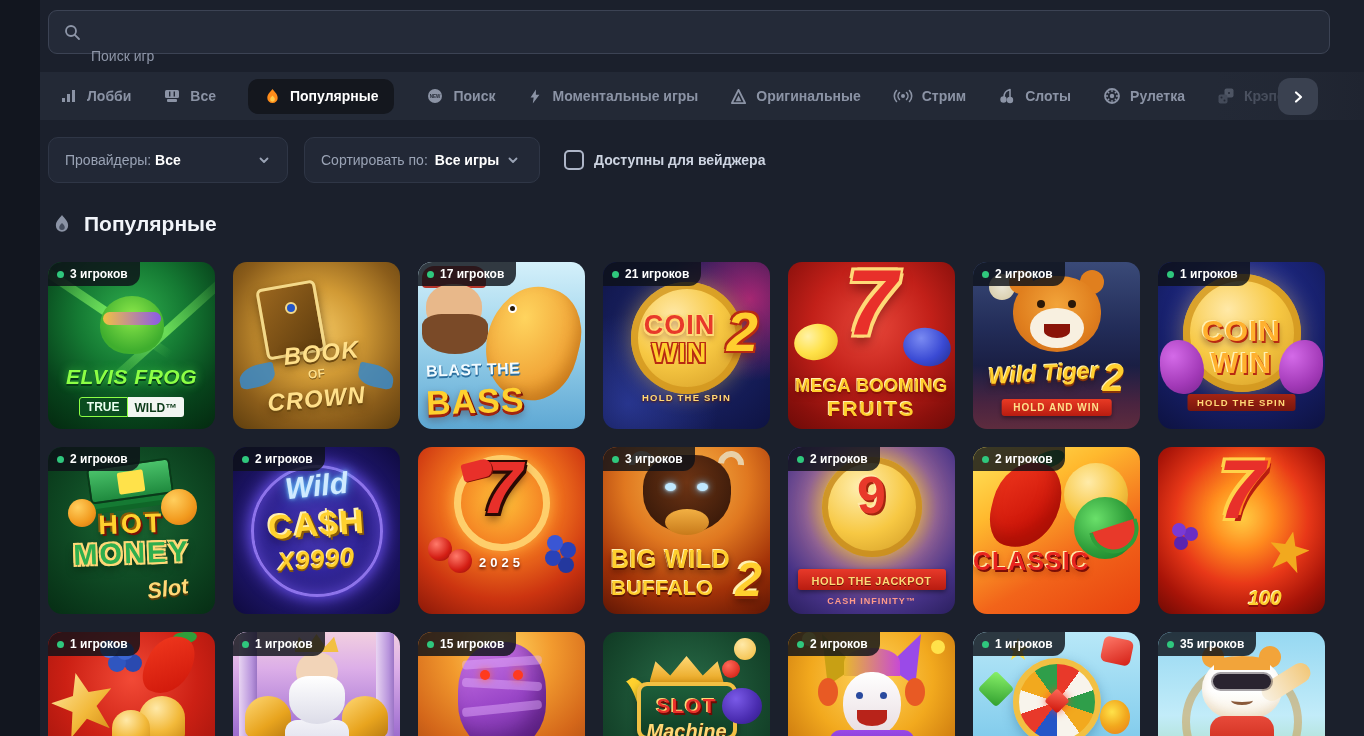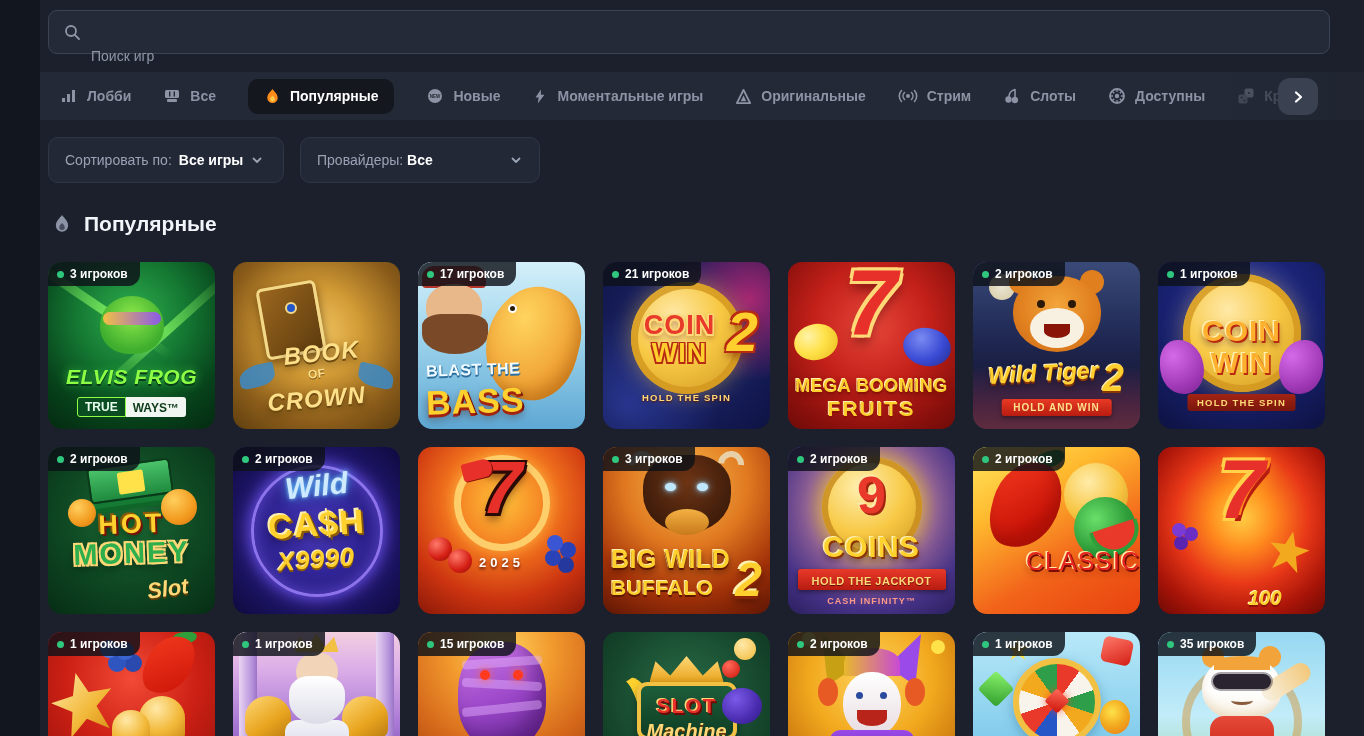--- a/index.html
+++ b/index.html
@@ -153,21 +153,21 @@
   .g12 .rib{bottom:24px;left:50%;transform:translateX(-50%);width:148px;height:21px;background:linear-gradient(180deg,#e8392a,#b81c10);border-radius:3px;box-shadow:0 2px 5px rgba(0,0,0,.45)}
   .g12 .l3{bottom:27px;left:0;right:0;text-align:center;font-size:11px;font-weight:900;color:#ffd977;letter-spacing:.5px;text-shadow:0 1px 0 #6e0a04}
   .g12 .l4{bottom:8px;left:0;right:0;text-align:center;font-size:9px;font-weight:800;color:#ff9a8a;letter-spacing:1px}
   
   .g13{background:linear-gradient(150deg,#ffe85e 0%,#ffb92e 30%,#f2641a 65%,#e8420f 100%)}
   .g13 .coin{top:16px;right:12px;width:64px;height:64px;border-radius:50%;background:radial-gradient(circle at 38% 30%,#ffefb0,#f7c843 55%,#cc921f);opacity:.95}
   .g13 .chil{top:14px;left:20px;width:66px;height:88px;background:linear-gradient(135deg,#f23a1f 0%,#cc1408 70%);border-radius:62% 38% 66% 34%/55% 45% 60% 40%;transform:rotate(14deg);box-shadow:inset -8px -10px 16px rgba(120,10,0,.4)}
   .g13 .stem{top:4px;left:62px;width:30px;height:16px;background:linear-gradient(90deg,#3fae2e,#1f7a1e);border-radius:40% 60% 60% 40%;transform:rotate(-20deg)}
   .g13 .mel{top:50px;right:4px;width:62px;height:62px;border-radius:50%;background:radial-gradient(circle at 35% 35%,#6ae06a 0%,#2f9e3a 55%,#0d7a28 100%)}
   .g13 .melSlice{top:78px;right:-2px;width:50px;height:28px;background:#e8392a;border:4px solid #2f9e3a;border-top:none;border-radius:0 0 60px 60px;transform:rotate(-18deg)}
-  .g13 .l1{bottom:38px;left:0;right:0;text-align:right;font-size:25px;font-weight:400;color:#e8241f;text-shadow:-1.5px -1.5px 0 #ffe9a8,1.5px 1.5px 0 #7a0e06,0 4px 6px rgba(120,30,0,.45);letter-spacing:1px}
+  .g13 .l1{bottom:38px;left:0;right:0;text-align:left;font-size:25px;font-weight:700;color:#e8241f;text-shadow:-1.5px -1.5px 0 #ffe9a8,1.5px 1.5px 0 #7a0e06,0 4px 6px rgba(120,30,0,.45);letter-spacing:1px}
   .g13 .l2{bottom:10px;left:0;right:0;text-align:center;font-size:25px;font-weight:900;color:#e8241f;text-shadow:-1.5px -1.5px 0 #ffe9a8,1.5px 1.5px 0 #7a0e06;letter-spacing:1px}
   
   .g14{background:radial-gradient(circle at 50% 42%,#ffd24a 0%,#ff8a1e 25%,#e83818 52%,#a81408 78%,#6e0a04 100%)}
   .g14 .l1{top:0;left:0;right:0;text-align:center;font-size:84px;font-weight:900;font-style:italic;color:#e8302a;text-shadow:-3px -3px 0 #ffd24a,3px -3px 0 #ff8a1e,-3px 3px 0 #ffd24a,3px 3px 0 #b81c10,0 0 24px #ffae1e;line-height:1}
   .g14 .star{right:16px;top:84px;width:40px;height:40px;background:#f2a91e;clip-path:polygon(50% 0,63% 35%,100% 38%,70% 60%,82% 100%,50% 76%,18% 100%,30% 60%,0 38%,37% 35%);transform:rotate(12deg)}
   .g14 .gr{left:14px;top:76px;width:14px;height:14px;border-radius:50%;background:#7a3ad4;box-shadow:12px 4px 0 #6a2ec4,2px 13px 0 #5a24b0}
   .g14 .l2{bottom:26px;left:0;right:0;text-align:center;font-size:27px;font-weight:900;color:#ffcf2e;text-shadow:-1.5px -1.5px 0 #fff0b0,1.5px 1.5px 0 #8a1008,0 4px 8px rgba(60,5,0,.6);letter-spacing:1px}
   .g14 .l3{bottom:4px;left:54%;font-size:20px;font-weight:900;font-style:italic;color:#ffcf2e;text-shadow:0 2px 0 #8a1008,-1px -1px 0 #fff0b0}
   
   .g15{background:radial-gradient(circle at 50% 28%,#f24a36 0%,#cc2014 45%,#8a0e08 100%)}
@@ -283,21 +283,21 @@
         </span>
       <span>Популярные</span>
     </div>
     <div class="tab">
       <span class="ticon">
           <svg width="18" height="18" viewBox="0 0 18 18">
             <circle cx="9" cy="9" r="7" fill="#8b93a5"></circle>
             <text x="9" y="11" font-size="4.6" font-weight="bold" text-anchor="middle" fill="#232936">NEW</text>
           </svg>
         </span>
-      <span>Новые</span>
+      <span>Поиск</span>
     </div>
     <div class="tab">
       <span class="ticon">
           <svg width="16" height="17" viewBox="0 0 18 18">
             <path fill="#8b93a5" d="M10 1 4 10h3.5L6.5 17 14 7h-4z"></path>
           </svg>
         </span>
       <span>Моментальные игры</span>
     </div>
     <div class="tab">
@@ -329,21 +329,21 @@
       <span>Слоты</span>
     </div>
     <div class="tab">
       <span class="ticon">
           <svg width="18" height="18" viewBox="0 0 18 18">
             <circle cx="9" cy="9" r="7" stroke="#8b93a5" stroke-width="1.8" fill="none"></circle>
             <circle cx="9" cy="9" r="2.2" fill="#8b93a5"></circle>
             <path d="M9 2v3M9 13v3M2 9h3M13 9h3M4.2 4.2l2 2M11.8 11.8l2 2M13.8 4.2l-2 2M6.2 11.8l-2 2" stroke="#8b93a5" stroke-width="1.3"></path>
           </svg>
         </span>
-      <span>Доступны</span>
+      <span>Рулетка</span>
     </div>
     <div class="tab faded">
       <span class="ticon">
           <svg width="18" height="18" viewBox="0 0 18 18">
             <rect x="7.5" y="1.5" width="9" height="9" rx="2" fill="#8b93a5"></rect>
             <rect x="1.5" y="7.5" width="9" height="9" rx="2" fill="#6f7788"></rect>
             <circle cx="12" cy="6" r="1" fill="#232936"></circle>
             <circle cx="4.5" cy="10.5" r="1" fill="#232936"></circle>
             <circle cx="7.5" cy="13.5" r="1" fill="#232936"></circle>
           </svg>
@@ -355,40 +355,44 @@
   <div class="arrowbtn">
     <span class="ticon">
         <svg width="16" height="16" viewBox="0 0 16 16">
           <path d="M6 3.5L11 8l-5 4.5" stroke="#fff" stroke-width="2.2" fill="none" stroke-linecap="round" stroke-linejoin="round"></path>
         </svg>
       </span>
   </div>
 </div>
 
 <div class="filters">
-  <div class="pill p1">
-    <span class="plabel">Сортировать по:</span>
-    <span class="pvalue">Все игры</span>
-    <span class="ticon">
-        <svg width="14" height="14" viewBox="0 0 14 14">
-          <path d="M3.5 5.5L7 9l3.5-3.5" stroke="#9aa3b5" stroke-width="1.8" fill="none" stroke-linecap="round" stroke-linejoin="round"></path>
-        </svg>
-      </span>
-  </div>
   <div class="pill p2">
     <span>
       <span class="plabel">Провайдеры:</span>
       <span class="pvalue">Все</span>
     </span>
     <span class="ticon">
         <svg width="14" height="14" viewBox="0 0 14 14">
           <path d="M3.5 5.5L7 9l3.5-3.5" stroke="#9aa3b5" stroke-width="1.8" fill="none" stroke-linecap="round" stroke-linejoin="round"></path>
         </svg>
       </span>
   </div>
+  <div class="pill p1">
+    <span class="plabel">Сортировать по:</span>
+    <span class="pvalue">Все игры</span>
+    <span class="ticon">
+        <svg width="14" height="14" viewBox="0 0 14 14">
+          <path d="M3.5 5.5L7 9l3.5-3.5" stroke="#9aa3b5" stroke-width="1.8" fill="none" stroke-linecap="round" stroke-linejoin="round"></path>
+        </svg>
+      </span>
+  </div>
+  <div class="cbwrap">
+    <div class="cb"></div>
+    <span class="cblabel">Доступны для вейджера</span>
+  </div>
 </div>
 
 <div class="shead">
   <span class="ticon">
       <svg width="20" height="20" viewBox="0 0 18 18">
         <path fill="#8b93a5" d="M9 1C7 4 3.5 6 3.5 10.5a5.5 5.5 0 0011 0C14.5 6 11 4 9 1z"></path>
         <path fill="#454d5e" d="M9 8c-1.2 1.5-2.5 2.2-2.5 4a2.5 2.5 0 005 0C11.5 10.2 10.2 9.5 9 8z"></path>
       </svg>
     </span>
   <span class="stitle">Популярные</span>
@@ -402,21 +406,21 @@
         <span class="bt">3 игроков</span>
       </div>
     <div class="art">
       <div class="beam1"></div>
         <div class="beam2"></div>
       <div class="frog"></div>
         <div class="glasses"></div>
       <div class="l1">ELVIS FROG</div>
       <div class="pillrow">
           <div class="l2">TRUE</div>
-          <div class="l3">WAYS™</div>
+          <div class="l3">WILD™</div>
         </div>
     </div>
   </div>
 
   <div class="tile g2">
 
     <div class="art">
       <div class="book"></div>
         <div class="gem"></div>
       <div class="wingL"></div>
@@ -564,21 +568,20 @@
   </div>
 
   <div class="tile g12">
     <div class="badge">
         <span class="dot"></span>
         <span class="bt">2 игроков</span>
       </div>
     <div class="art">
       <div class="coin"></div>
       <div class="l1">9</div>
-      <div class="l2">COINS</div>
       <div class="rib"></div>
       <div class="l3">HOLD THE JACKPOT</div>
       <div class="l4">CASH INFINITY™</div>
     </div>
   </div>
 
   <div class="tile g13">
     <div class="badge">
         <span class="dot"></span>
         <span class="bt">2 игроков</span>

